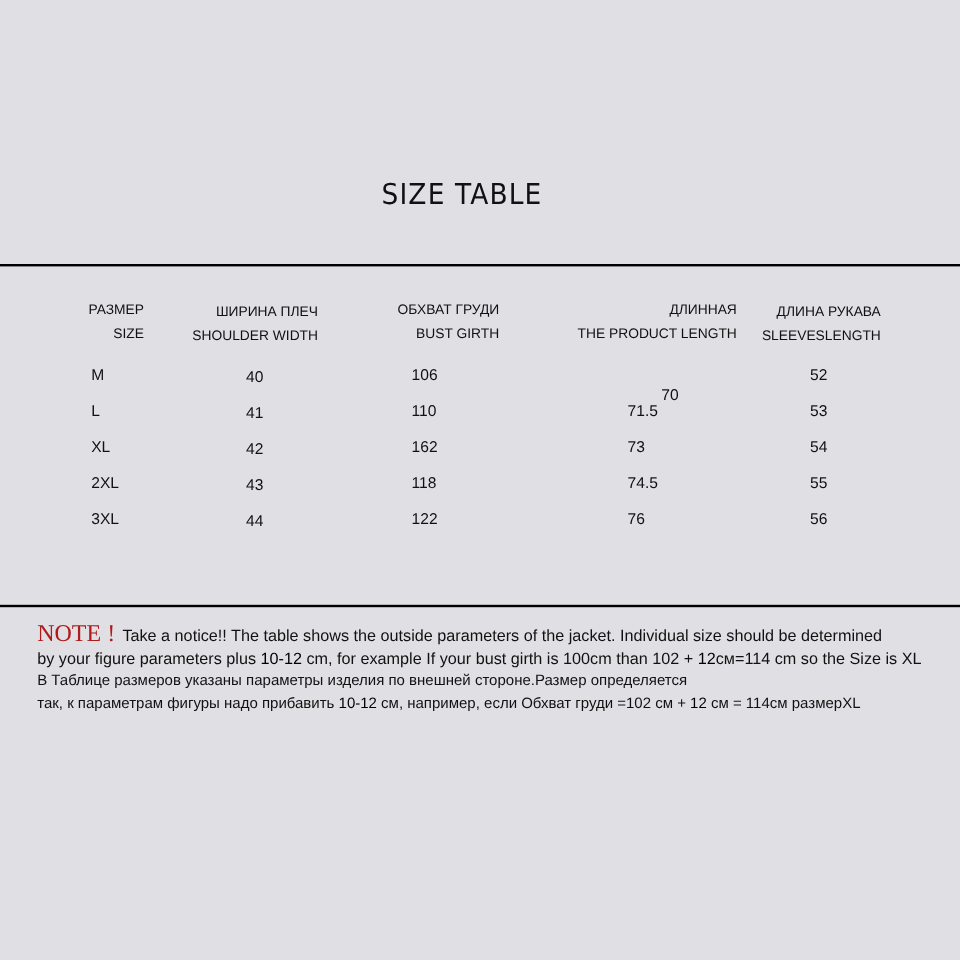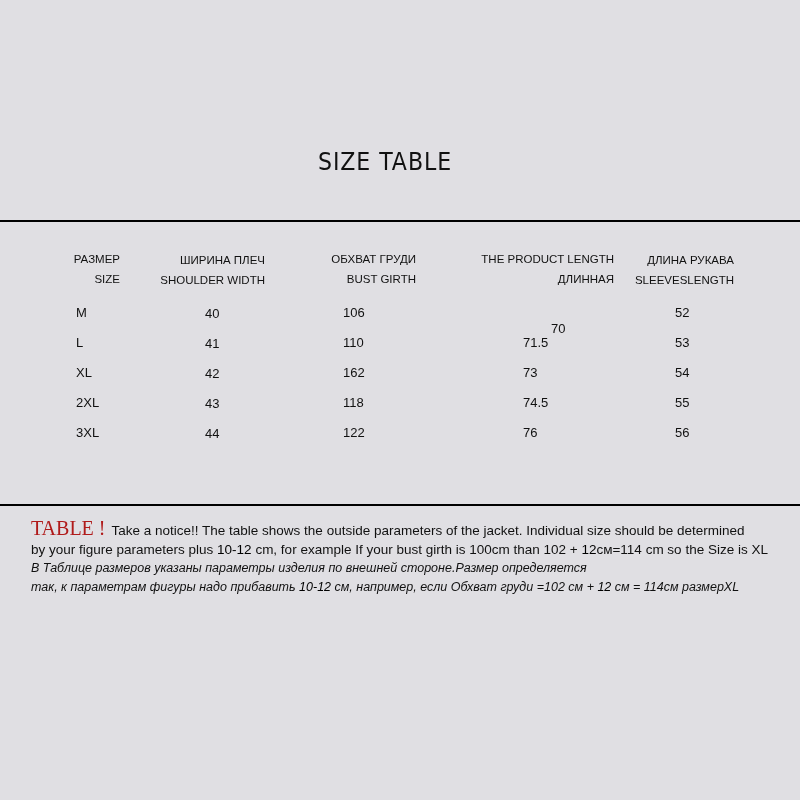--- a/index.html
+++ b/index.html
@@ -63,43 +63,43 @@
       color: #111;
     }
     .note .line { white-space: nowrap; display: block; }
     .note .note-label {
       font-family: "Liberation Serif", serif;
       font-size: 20px;
       color: #b01a1a;
       margin-right: 6px;
     }
     .red { color: #000000; }
-    .note .ru { font-size: 12.5px; font-style: italic; }
+    .note .ru { font-size: 12.5px; }
   </style>
 </head>
 <body>
 
 <div class="title">SIZE TABLE</div>
 <div class="hline top"></div>
 
 <div class="col" style="left:50px; top:249px; width:70px;">
   <div class="hdr">РАЗМЕР</div>
   <div class="hdr">SIZE</div>
 </div>
 <div class="col" style="left:145px; top:250px; width:120px;">
   <div class="hdr">ШИРИНА ПЛЕЧ</div>
   <div class="hdr">SHOULDER WIDTH</div>
 </div>
 <div class="col" style="left:296px; top:249px; width:120px;">
   <div class="hdr">ОБХВАТ ГРУДИ</div>
   <div class="hdr">BUST GIRTH</div>
 </div>
 <div class="col" style="left:464px; top:249px; width:150px;">
+  <div class="hdr">ДЛИННАЯ</div>
   <div class="hdr">THE PRODUCT LENGTH</div>
-  <div class="hdr">ДЛИННАЯ</div>
 </div>
 <div class="col" style="left:614px; top:250px; width:120px;">
   <div class="hdr">ДЛИНА РУКАВА</div>
   <div class="hdr">SLEEVESLENGTH</div>
 </div>
 
 <div class="cell" style="left:76px; top:305px;">M</div>
 <div class="cell" style="left:205px; top:306px;">40</div>
 <div class="cell" style="left:343px; top:305px;">106</div>
 <div class="cell" style="left:551px; top:305px;margin-top:16px;">70</div>
@@ -126,21 +126,21 @@
 <div class="cell" style="left:76px; top:425px;">3XL</div>
 <div class="cell" style="left:205px; top:426px;">44</div>
 <div class="cell" style="left:343px; top:425px;">122</div>
 <div class="cell" style="left:523px; top:425px;">76</div>
 <div class="cell" style="left:675px; top:425px;">56</div>
 
 <div class="hline bottom"></div>
 
 <div class="note">
   <span class="line">
-    <span class="note-label">TABLE !</span><span>Take a notice!! The table shows the outside parameters of the jacket. Individual size should be determined</span>
+    <span class="note-label">NOTE !</span><span>Take a notice!! The table shows the outside parameters of the jacket. Individual size should be determined</span>
   </span>
   <span class="line" style="margin-left:0px;">
     <span>by your figure parameters plus </span><span class="red">10-12</span><span> cm, for example If your bust girth is 100cm than 102 + </span><span class="red">12</span><span>см=114 cm so the Size is XL</span>
   </span>
   <span class="line ru">
     <span> В Таблице размеров указаны параметры изделия по внешней стороне.Размер определяется</span>
   </span>
   <span class="line ru">
     <span>так, к параметрам фигуры надо прибавить </span><span class="red">10-12</span><span> см, например, если Обхват груди =102 см + </span><span class="red">12</span><span> см = 114см размерXL</span>
   </span>

